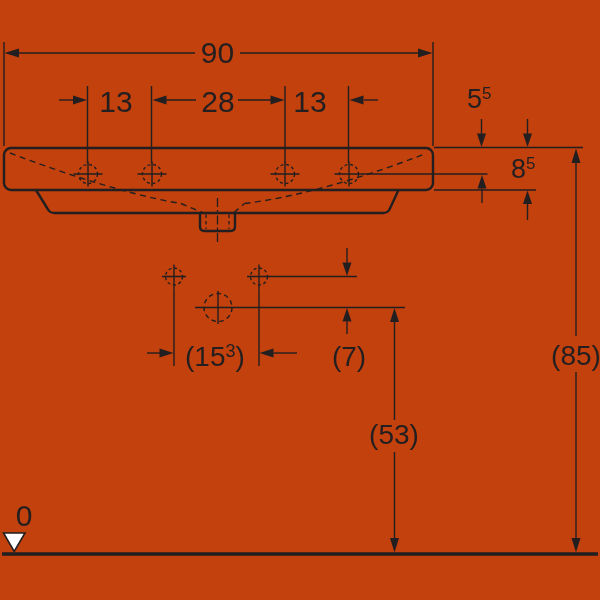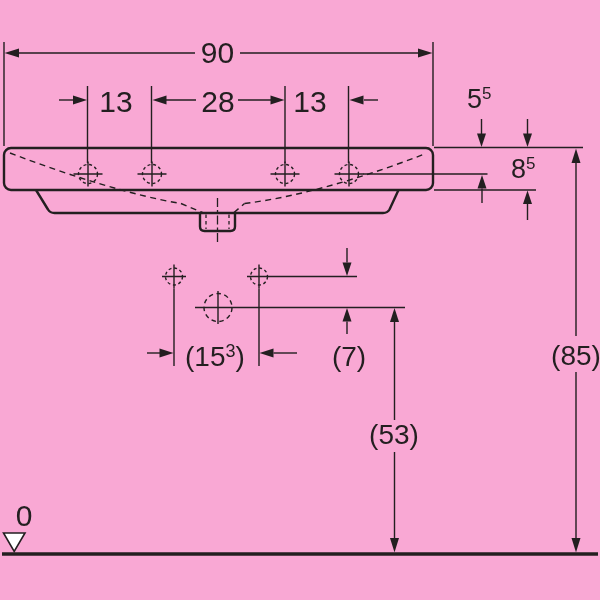--- a/index.html
+++ b/index.html
@@ -1,16 +1,16 @@
 <!DOCTYPE html>
 <html><head>
 <meta charset="utf-8">
 <style>
   html,body{margin:0;padding:0;background:#ffffff;}
-  .stage{position:relative;width:600px;height:600px;background:#f9a8d4;overflow:hidden;}
+  .stage{position:relative;width:600px;height:600px;background:#c2410c;overflow:hidden;}
   svg text{font-family:"Liberation Sans","DejaVu Sans",sans-serif;fill:#231f20;font-size:30px;}
   svg .s27{font-size:27px;}
   svg .s28{font-size:28px;}
   svg .sup{font-size:17px;}
   svg .sup3{font-size:18px;}
   .ln{stroke:#231f20;stroke-width:1.4;fill:none;}
   .lnT{stroke:#231f20;stroke-width:2.4;fill:none;stroke-linejoin:round;}
   .lnG{stroke:#231f20;stroke-width:3.6;fill:none;}
   .dash{stroke-dasharray:6 4.5;}
   .dashS{stroke-dasharray:3.5 3;stroke-width:1.3;}

